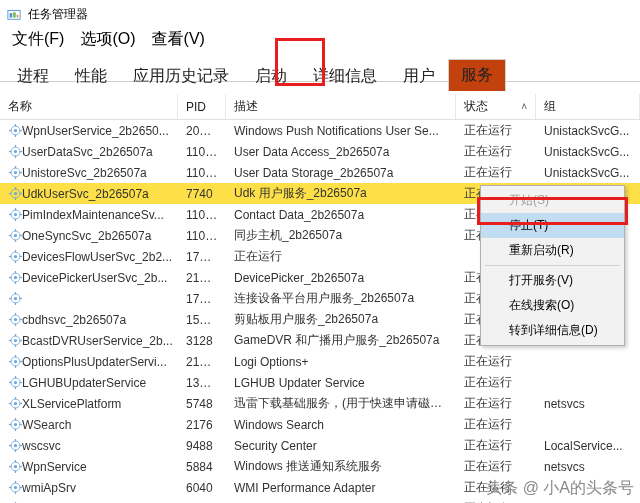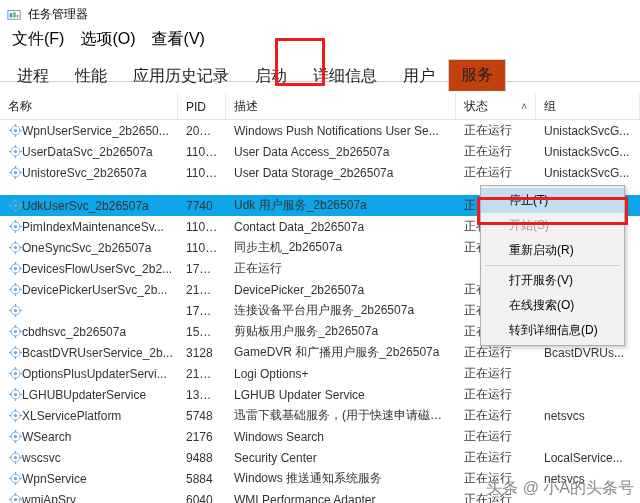--- a/index.html
+++ b/index.html
@@ -105,22 +105,21 @@
     overflow: hidden;
   }
   .row {
     display: flex;
     align-items: center;
     height: 21px;
     font-size: 12px;
     color: #333;
   }
   .row.selected {
-    background: #0ea5e9;
-    margin-top: 12px;
+    background: #fde047;
   }
   .cell {
     padding: 0 8px;
     overflow: hidden;
     white-space: nowrap;
     text-overflow: ellipsis;
   }
   .name-cell {
     display: flex;
     align-items: center;
@@ -618,22 +617,22 @@
         <span>wlidsvc</span>
       </div>
       <div class="cell col-pid"></div>
       <div class="cell col-desc">Microsoft Account Sign-in Assistant</div>
       <div class="cell col-status">正在运行</div>
       <div class="cell col-group"></div>
     </div>
   </div>
 
 <div class="context-menu">
+  <div class="cm-item disabled">开始(S)</div>
   <div class="cm-item hover">停止(T)</div>
-  <div class="cm-item disabled">开始(S)</div>
   <div class="cm-item">重新启动(R)</div>
   <div class="cm-sep"></div>
   <div class="cm-item">打开服务(V)</div>
   <div class="cm-item">在线搜索(O)</div>
   <div class="cm-item">转到详细信息(D)</div>
 </div>
 
 <div class="red-box-menu"></div>
 
 <div class="watermark">头条 @ 小A的头条号</div>

